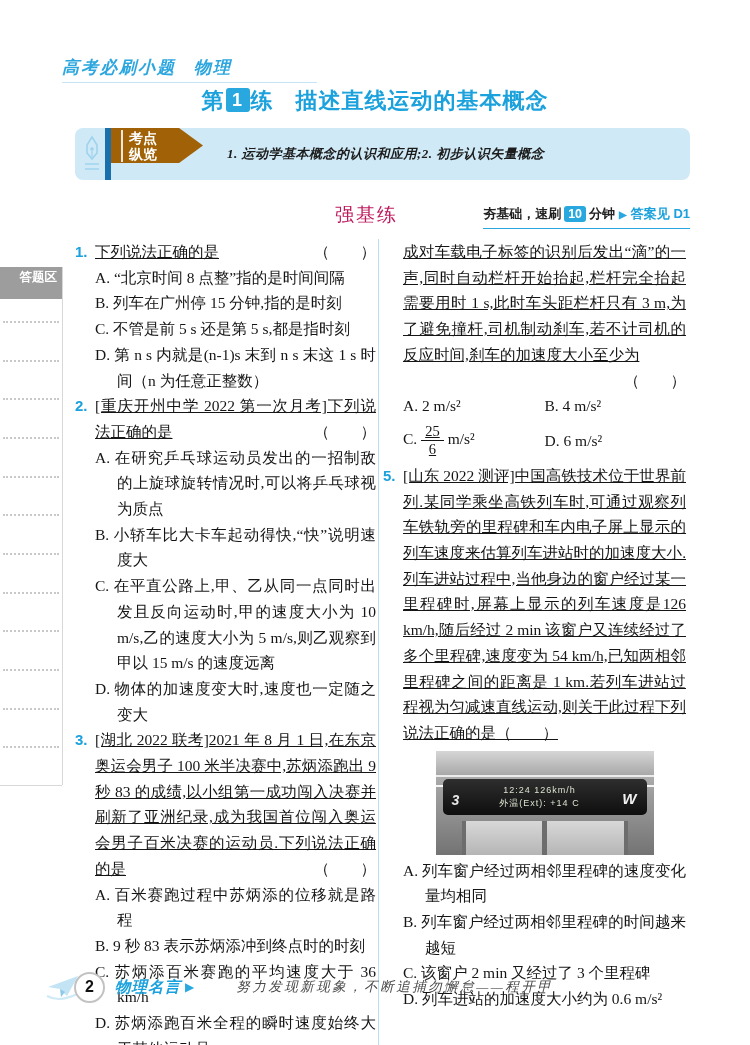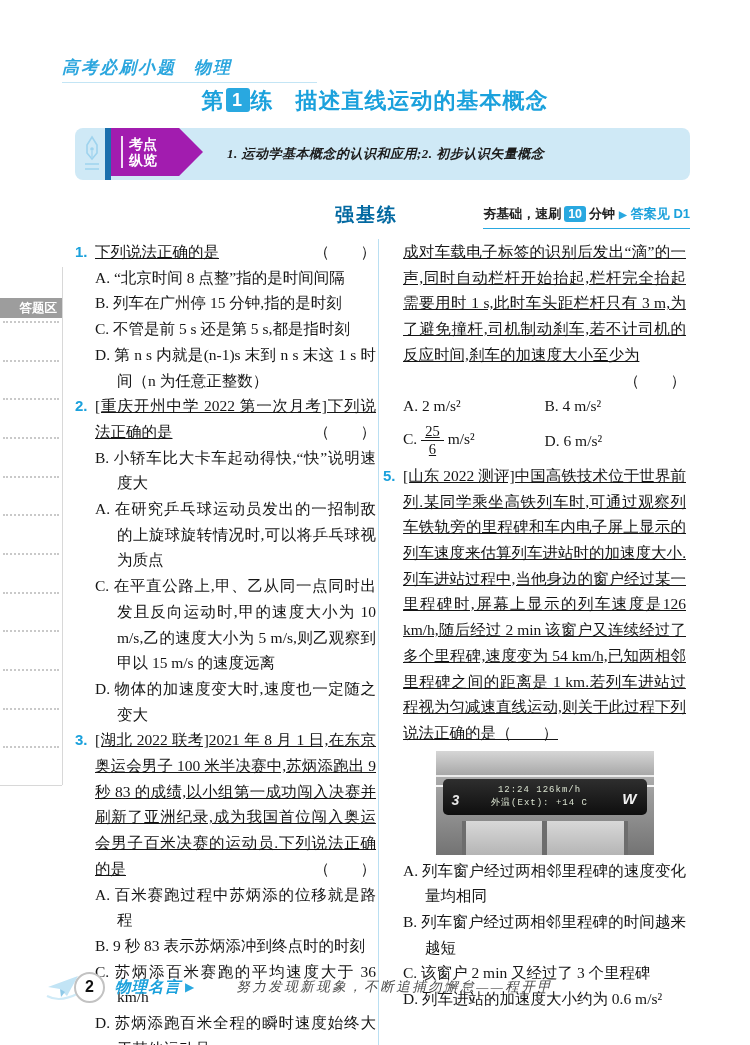--- a/index.html
+++ b/index.html
@@ -18,43 +18,43 @@
                 font-size:22px;color:#1ba1dc;letter-spacing:1px;}
   .lesson-num-box{display:inline-block;background:#29a8e0;color:#fff;min-width:24px;height:24px;
                   line-height:24px;border-radius:3px;font-size:18px;vertical-align:2px;margin:0 1px;}
   .lesson-main{margin-left:22px;}
 
   
   .overview{position:absolute;left:75px;top:128px;width:615px;height:52px;background:#cfe9f6;
             border-radius:8px;}
   .pen-icon{position:absolute;left:6px;top:7px;width:22px;height:38px;}
   .overview-stripe{position:absolute;left:30px;top:0;width:6px;height:52px;background:#1a6fad;}
-  .overview-tab{position:absolute;left:36px;top:0;width:92px;height:48px;background:#a21caf;
+  .overview-tab{position:absolute;left:36px;top:0;width:92px;height:35px;background:#a16207;
                 clip-path:polygon(0 0,74% 0,100% 50%,74% 100%,0 100%);color:#fff;
                 font-family:"Liberation Sans",sans-serif;font-weight:bold;font-size:14px;
                 line-height:16px;display:flex;flex-direction:column;justify-content:center;
                 padding-left:10px;box-sizing:border-box;}
   .overview-tab .inner{border-left:2px solid rgba(255,255,255,.85);padding-left:6px;}
   .overview-content{position:absolute;left:152px;top:0;height:52px;right:14px;display:flex;
                     align-items:center;font-size:13px;font-style:italic;color:#1c1c1c;letter-spacing:.5px;font-weight:bold;}
 
   
   .section-name{position:absolute;left:335px;top:202px;font-family:"Liberation Sans",sans-serif;
-                font-weight:bold;font-size:19px;color:#0369a1;letter-spacing:2px;}
+                font-weight:normal;font-size:19px;color:#be185d;letter-spacing:2px;}
   .section-meta{position:absolute;right:60px;top:205px;display:flex;align-items:center;gap:3px;
                 font-family:"Liberation Sans",sans-serif;font-weight:bold;font-size:13px;color:#222;
                 border-bottom:1px solid #29a8e0;padding-bottom:5px;}
   .minute-badge{background:#29a8e0;color:#fff;border-radius:3px;padding:1px 4px;font-size:12.5px;}
   .meta-arrow{color:#29a8e0;font-size:10px;margin:0 1px;}
   .answer-ref{color:#1ba1dc;}
 
   
-  .sidebar-tab{position:absolute;left:0;top:267px;width:62px;height:20px;background:#9d9d9d;
+  .sidebar-tab{position:absolute;left:0;top:267px;width:62px;height:32px;background:#9d9d9d;
                color:#fff;font-family:"Liberation Sans",sans-serif;font-weight:bold;font-size:12.5px;
-               line-height:20px;text-align:right;padding-right:5px;box-sizing:border-box;margin-top:31px;}
+               line-height:20px;text-align:right;padding-right:5px;box-sizing:border-box;}
   .sidebar-rule{position:absolute;left:62px;top:267px;width:1px;height:518px;background:#d8d8d8;}
   .sidebar-bottom{position:absolute;left:0;top:785px;width:62px;height:1px;background:#d8d8d8;}
   .dotline{position:absolute;left:3px;width:56px;height:0;border-top:2px dotted #c9c9c9;}
 
   
   .columns{position:absolute;left:75px;top:239px;width:615px;display:flex;}
   .col{width:301px;font-size:15.5px;line-height:25.7px;text-align:justify;}
   .col-divider{width:1px;background:#badff2;margin:0 4px 0 2px;}
   .col-right{width:303px;}
   .q{position:relative;padding-left:20px;}
@@ -76,21 +76,21 @@
   .photo{width:218px;height:104px;margin:5px auto 3px;position:relative;overflow:hidden;
          background:linear-gradient(180deg,#cccccc 0%,#b2b2b2 18%,#9c9c9c 42%,#8f8f8f 62%,#737373 100%);}
   .photo-topstrip{position:absolute;top:0;left:0;right:0;height:24px;
                   background:linear-gradient(180deg,#d6d6d6,#a8a8a8);border-bottom:2px solid #ececec;}
   .photo-glare{position:absolute;top:34px;left:0;right:0;height:2px;background:rgba(255,255,255,.9);}
   .photo-panel{position:absolute;top:28px;left:7px;right:7px;height:36px;border-radius:5px;
                background:linear-gradient(180deg,#2e2e2e,#0e0e0e);}
   .photo-carnum{position:absolute;left:9px;top:9px;color:#e8e8e8;font-style:italic;font-weight:bold;
                 font-size:14px;font-family:"Liberation Sans",sans-serif;}
   .photo-disp{position:absolute;left:30px;right:40px;top:5px;text-align:center;color:#d9e2cf;
-              font-family:Liberation Mono, monospace;font-size:9px;
+              font-family:Liberation Sans, sans-serif;font-size:9px;
               line-height:13px;letter-spacing:1px;}
   .photo-logo{position:absolute;right:10px;top:7px;color:#f2f2f2;font-weight:bold;font-style:italic;
               font-size:15px;font-family:"Liberation Sans",sans-serif;}
   .photo-door{position:absolute;left:26px;right:26px;top:70px;bottom:0;background:#6d6d6d;
               display:flex;gap:5px;padding:0 4px;}
   .photo-door div{flex:1;background:linear-gradient(180deg,#d8d8d8,#b5b5b5);}
   .photo-lamp{position:absolute;left:50%;top:74px;transform:translateX(-50%);width:36px;height:11px;
               border-radius:50%;background:radial-gradient(#ffffff,#a5a5a5);}
 
   
@@ -176,22 +176,22 @@
         <div class="opt">C. 不管是前 5 s 还是第 5 s,都是指时刻</div>
         <div class="opt">D. 第 n s 内就是(n-1)s 末到 n s 末这 1 s 时间（n 为任意正整数）</div>
       </div>
 
       <div class="q">
         <span class="qnum">2.</span>
         <div class="stem">
           <span>[重庆开州中学 2022 第一次月考]下列说法正确的是</span>
           <span class="br">（　　）</span>
         </div>
+        <div class="opt">A. 在研究乒乓球运动员发出的一招制敌的上旋球旋转情况时,可以将乒乓球视为质点</div>
         <div class="opt">B. 小轿车比大卡车起动得快,“快”说明速度大</div>
-        <div class="opt">A. 在研究乒乓球运动员发出的一招制敌的上旋球旋转情况时,可以将乒乓球视为质点</div>
         <div class="opt">C. 在平直公路上,甲、乙从同一点同时出发且反向运动时,甲的速度大小为 10 m/s,乙的速度大小为 5 m/s,则乙观察到甲以 15 m/s 的速度远离</div>
         <div class="opt">D. 物体的加速度变大时,速度也一定随之变大</div>
       </div>
 
       <div class="q">
         <span class="qnum">3.</span>
         <div class="stem">
           <span>[湖北 2022 联考]2021 年 8 月 1 日,在东京奥运会男子 100 米半决赛中,苏炳添跑出 9 秒 83 的成绩,以小组第一成功闯入决赛并刷新了亚洲纪录,成为我国首位闯入奥运会男子百米决赛的运动员.下列说法正确的是</span>
           <span class="br">（　　）</span>
         </div>

